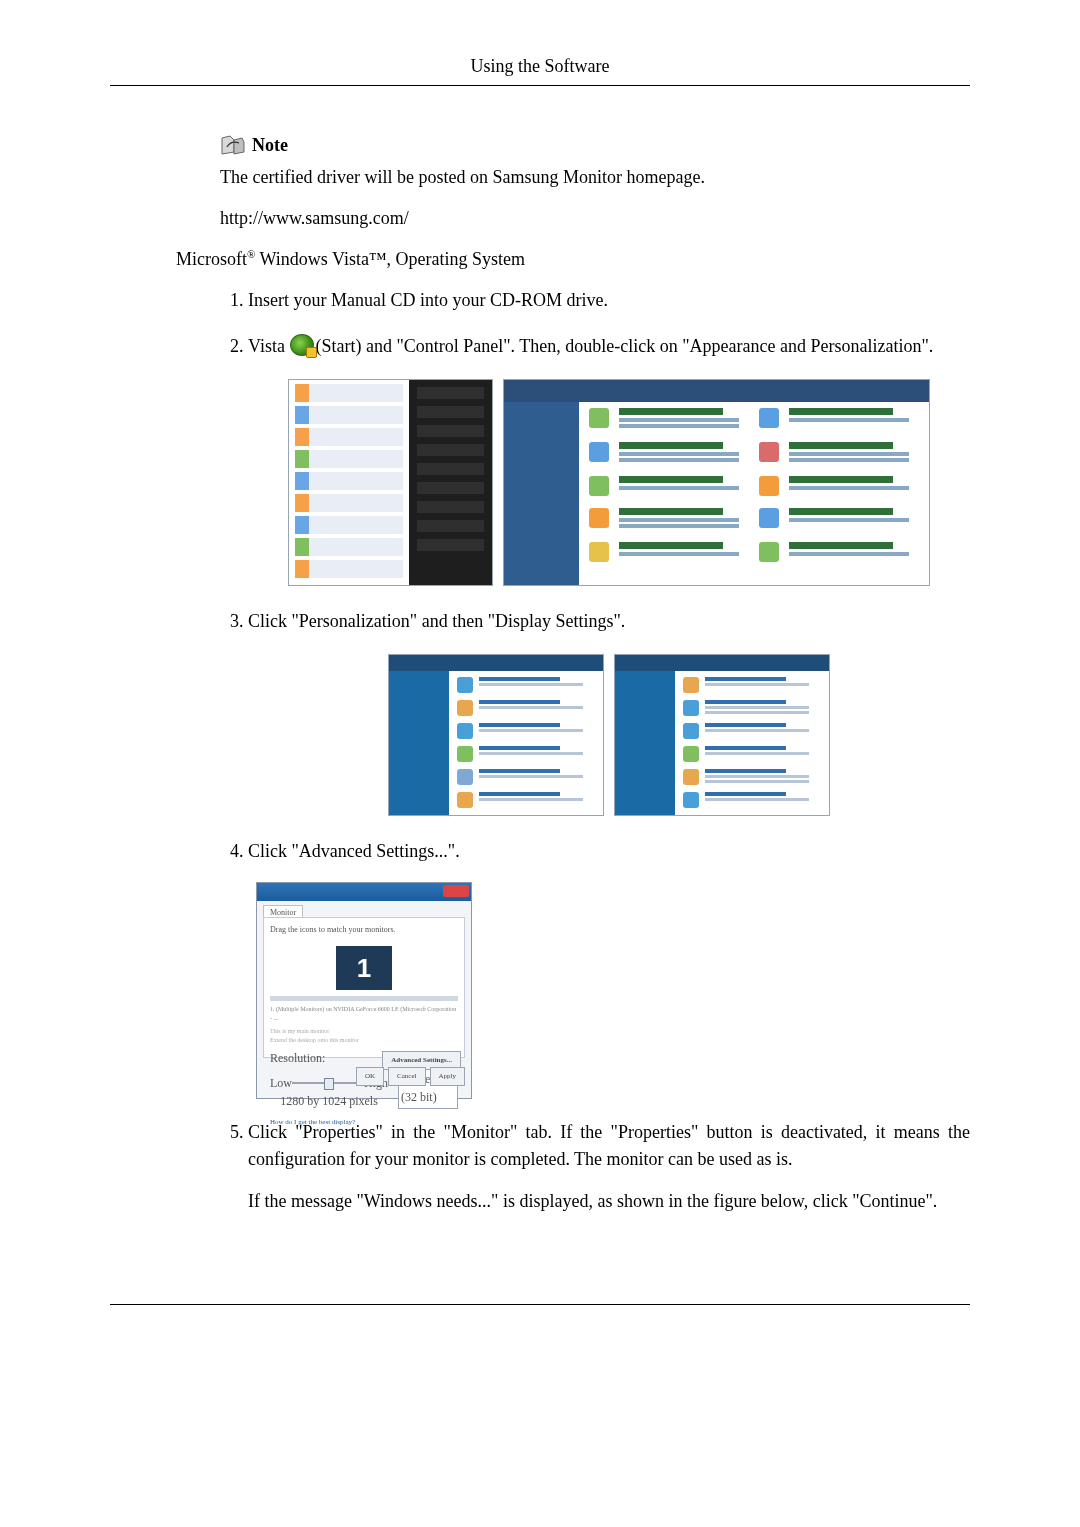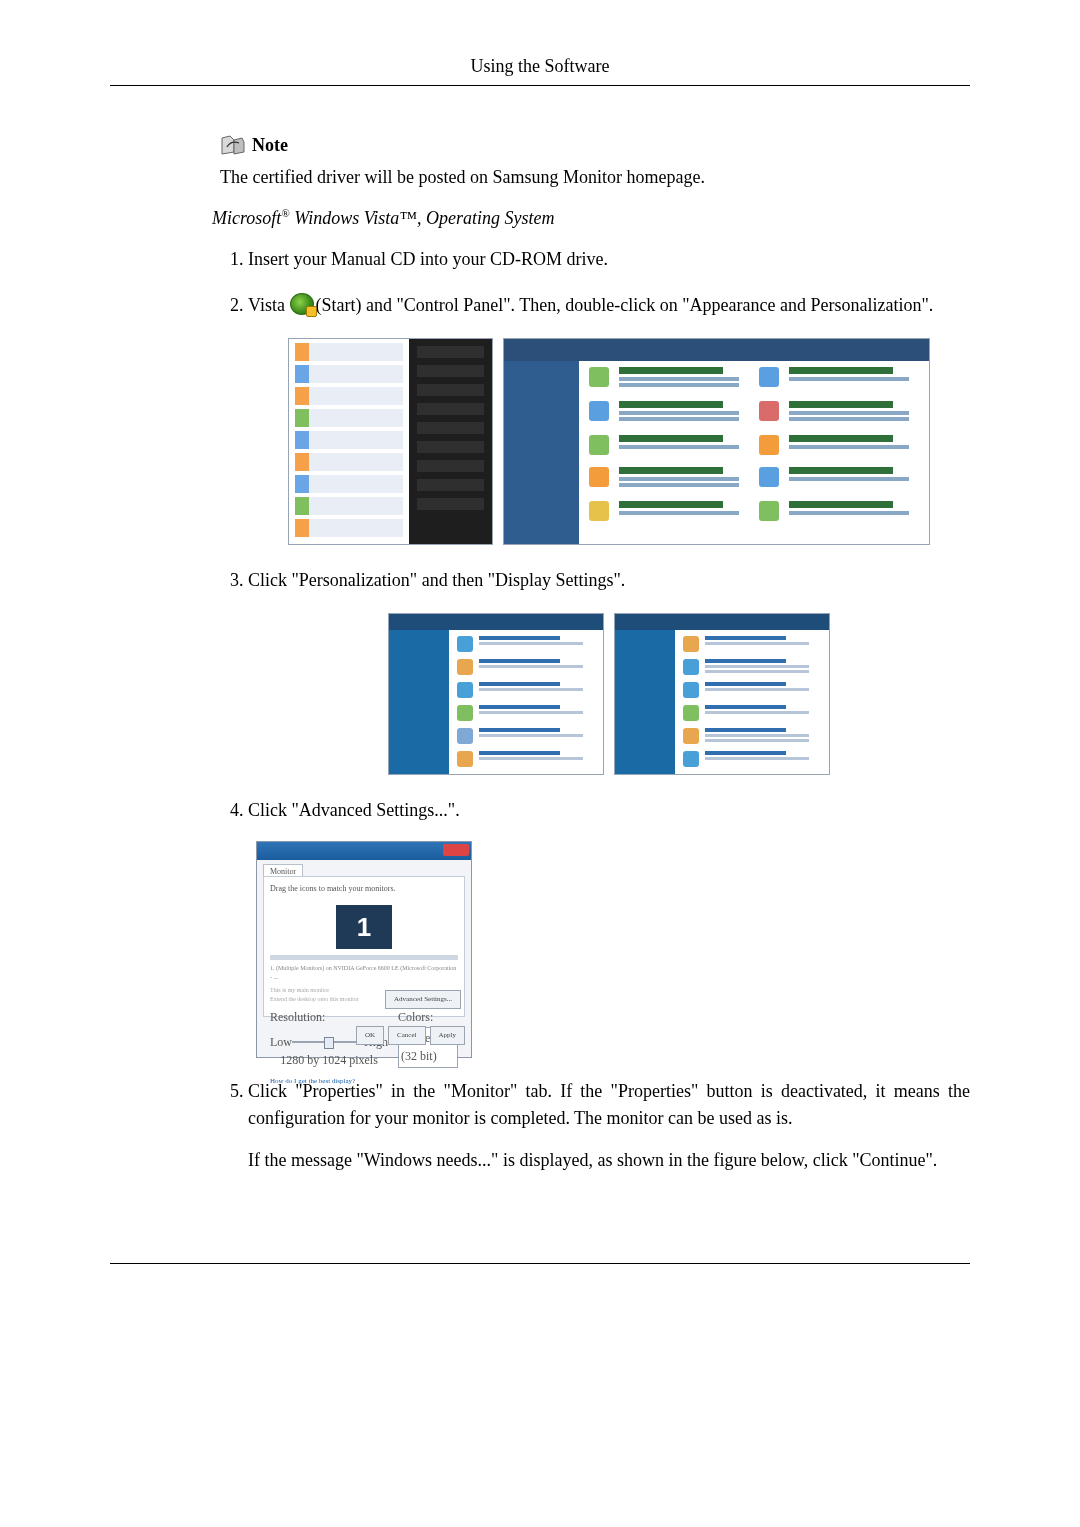--- a/index.html
+++ b/index.html
@@ -52,22 +52,21 @@
     line-height: 1.5;
     margin: 8px 0 14px 0;
   }
   .h2 {
     font-family: Arial, Helvetica, sans-serif;
     font-weight: bold;
     font-size: 21px;
     margin: 24px 0 14px 0;
   }
   .indent {
-    margin-left: 102px;
-    font-style: italic;
+    margin-left: 66px;
   }
   .sup { font-size: 11px; vertical-align: super; }
   ol.steps {
     margin: 10px 0 0 110px;
     padding-left: 28px;
     font-size: 18px;
   }
   ol.steps > li {
     margin-bottom: 18px;
     line-height: 1.55;
@@ -144,21 +143,21 @@
   .ds-close { position:absolute; right:2px; top:2px; width:26px; height:12px; background:#d44; border-radius:2px; }
   .ds-tab { position:absolute; left:6px; top:22px; font-size:8px; color:#555; background:#fff; border:1px solid #b7bfca; border-bottom:none; padding:1px 6px; }
   .ds-inner { position:absolute; left:6px; right:6px; top:34px; bottom:40px; border:1px solid #c3ccd7; background:#fff; padding:6px; font-size:8px; color:#555; }
   .ds-drag { font-size:8px; color:#555; }
   .ds-ident { position:absolute; right:10px; top:40px; font-size:7px; border:1px solid #9aa4b2; background:#eef1f6; padding:2px 4px; color:#444; }
   .ds-monitor { width:56px; height:44px; background:#1f3a57; margin:10px auto 6px auto; position:relative; display:flex; align-items:center; justify-content:center; }
   .ds-monitor span { color:#fff; font-family:Arial; font-size:26px; font-weight:bold; }
   .ds-line { height:5px; background:#cfd7e3; margin:4px 0; }
   .ds-bottom { position:absolute; left:6px; right:6px; bottom:6px; height:30px; display:flex; align-items:center; justify-content:flex-end; gap:4px; }
   .ds-btn { font-size:7px; border:1px solid #9aa4b2; background:#eef1f6; padding:3px 8px; color:#444; }
-  .ds-adv { position:absolute; right:10px; bottom:48px; }
+  .ds-adv { position:absolute; right:10px; bottom:28px;font-weight:bold; }
   .ds-slider { display:flex; align-items:center; margin-top:6px; }
   .ds-slider .track{ flex:1; height:2px; background:#9aa4b2; position:relative;}
   .ds-slider .thumb{ position:absolute; left:45%; top:-4px; width:8px; height:10px; background:#e5ecf5; border:1px solid #7a8696;}
   .ds-lbl { font-size:12px; color:#555; }
 
   .step-img-wrap { display:flex; justify-content:flex-start; padding-left:8px; margin:16px 0 20px 0;}
   .justify { text-align: justify; }
   .footer-space { height: 70px; }
 </style>
 </head>
@@ -174,20 +173,21 @@
       <span class="note-icon">
         <svg viewBox="0 0 26 22" width="26" height="22">
           <path d="M2 4 L10 2 L14 6 L14 18 L2 20 Z" fill="#d9d9d9" stroke="#666" stroke-width="1"></path>
           <path d="M14 6 L22 4 L24 8 L24 18 L14 20 Z" fill="#bfbfbf" stroke="#666" stroke-width="1"></path>
           <path d="M7 13 Q11 6 19 9" fill="none" stroke="#333" stroke-width="1.3"></path>
         </svg>
       </span>
       <span class="note-label">Note</span>
     </div>
     <p class="body-text">The certified driver will be posted on Samsung Monitor homepage.</p>
+    <p class="body-text">http://www.samsung.com/</p>
   </div>
 
 
   <p class="body-text indent">
     <span>Microsoft</span><span class="sup">®</span><span> Windows Vista™, Operating System</span>
   </p>
 
   <ol class="steps">
     <li>
       <span>Insert your Manual CD into your CD-ROM drive.</span>

